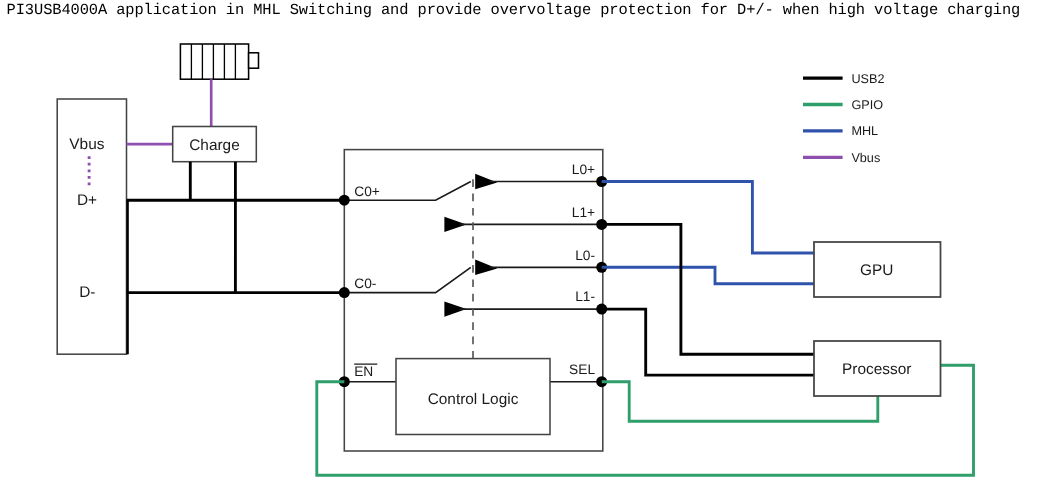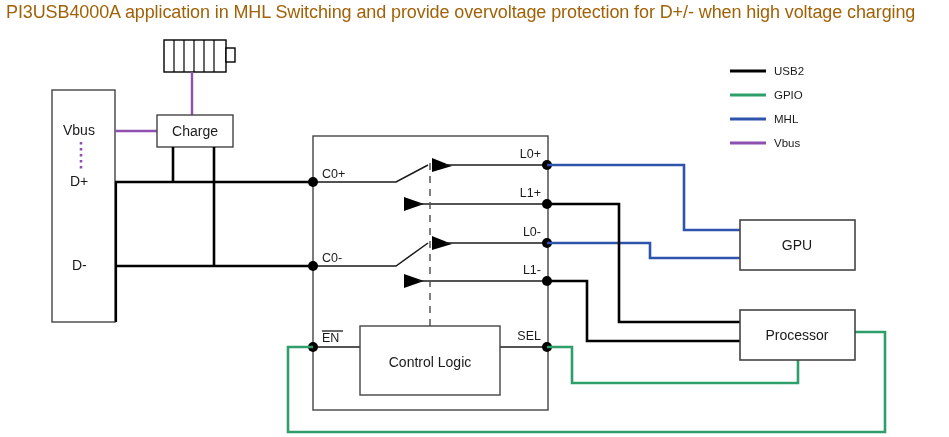--- a/index.html
+++ b/index.html
@@ -1,20 +1,20 @@
 <!DOCTYPE html>
 <html><head>
 <meta charset="utf-8">
 <style>
   html,body{margin:0;padding:0;background:#ffffff;}
   body{width:949px;height:437px;overflow:hidden;
        font-family:"Liberation Sans", sans-serif;}
   #root{position:relative;width:949px;height:437px;}
   .title{position:absolute;left:6px;top:2px;width:940px;
-         font-family:Liberation Sans, sans-serif;font-size:18px;color:#a16207;
+         font-family:Liberation Mono, monospace;font-size:14px;color:#000000;
          white-space:nowrap;letter-spacing:-0.1px;}
   svg{position:absolute;left:0;top:0;}
   text{font-family:"Liberation Sans", sans-serif;fill:#1a1a1a;}
   .pinlbl{font-size:12.5px;}
   .boxlbl{font-size:14px;}
   .leglbl{font-size:11.5px;}
 </style>
 </head>
 <body>
 

